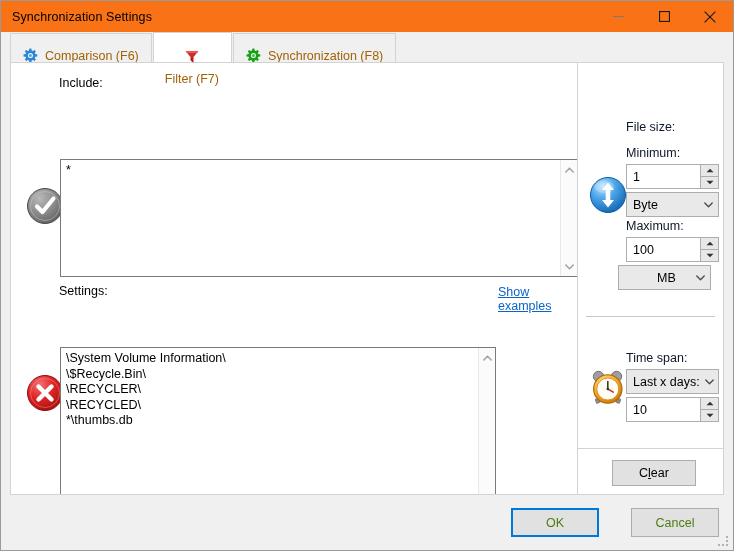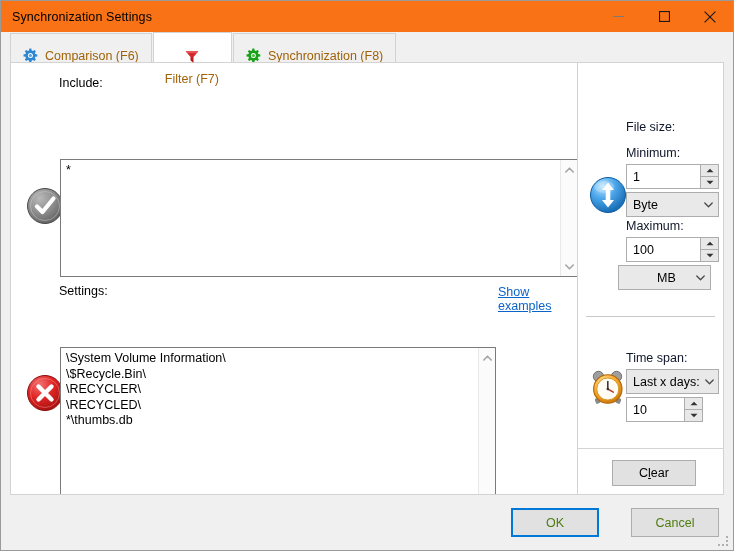--- a/index.html
+++ b/index.html
@@ -518,21 +518,21 @@
 
       <div class="combo" style="left:48px; top:306px; width:93px;">
         <div class="cval">Last x days:</div>
         <div class="carrow">
           <svg width="9" height="6" viewBox="0 0 9 6">
               <path d="M0.8 1 L4.5 4.8 L8.2 1" fill="none" stroke="#4a4a4a" stroke-width="1.3" stroke-linecap="round" stroke-linejoin="round"></path>
             </svg>
         </div>
       </div>
 
-      <div class="spin" style="left:48px; top:334px; width:77px;">
+      <div class="spin" style="left:48px; top:334px; width:93px;">
         <div class="sval">10</div>
         <div class="sbtns">
           <div>
             <svg width="8" height="5" viewBox="0 0 8 5">
                 <path d="M0.5 4.3 L4 0.7 L7.5 4.3 Z" fill="#333"></path>
               </svg>
           </div>
           <div>
             <svg width="8" height="5" viewBox="0 0 8 5">
                 <path d="M0.5 0.7 L4 4.3 L7.5 0.7 Z" fill="#333"></path>

